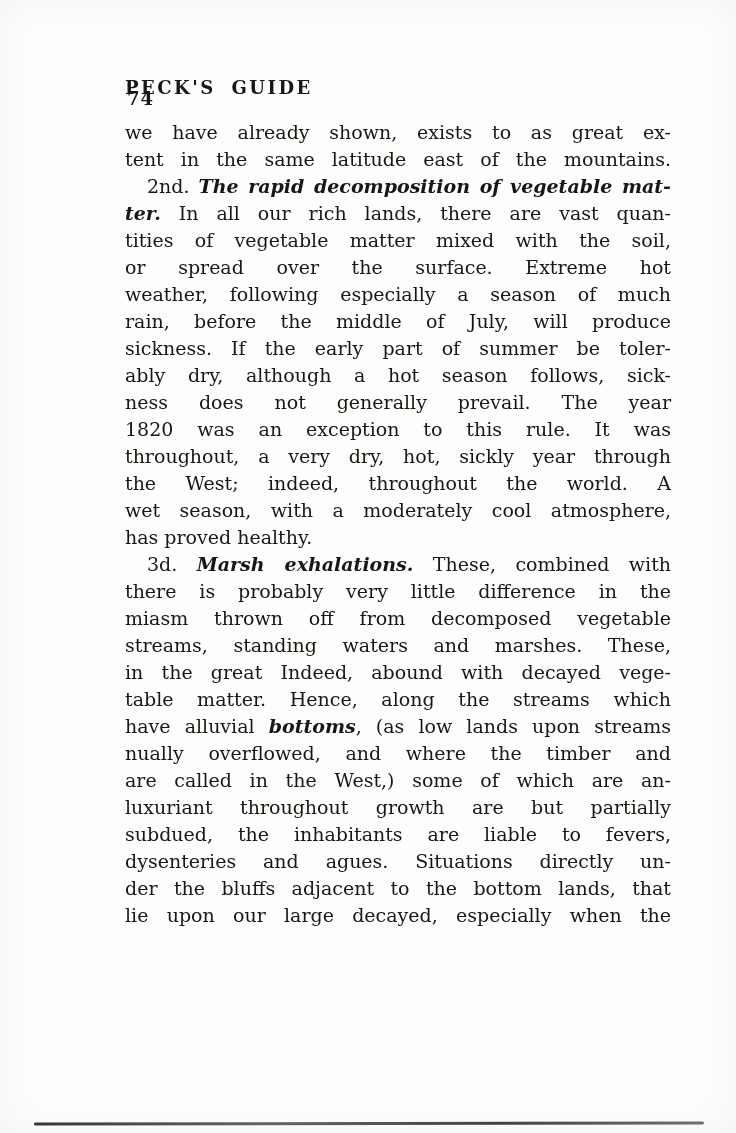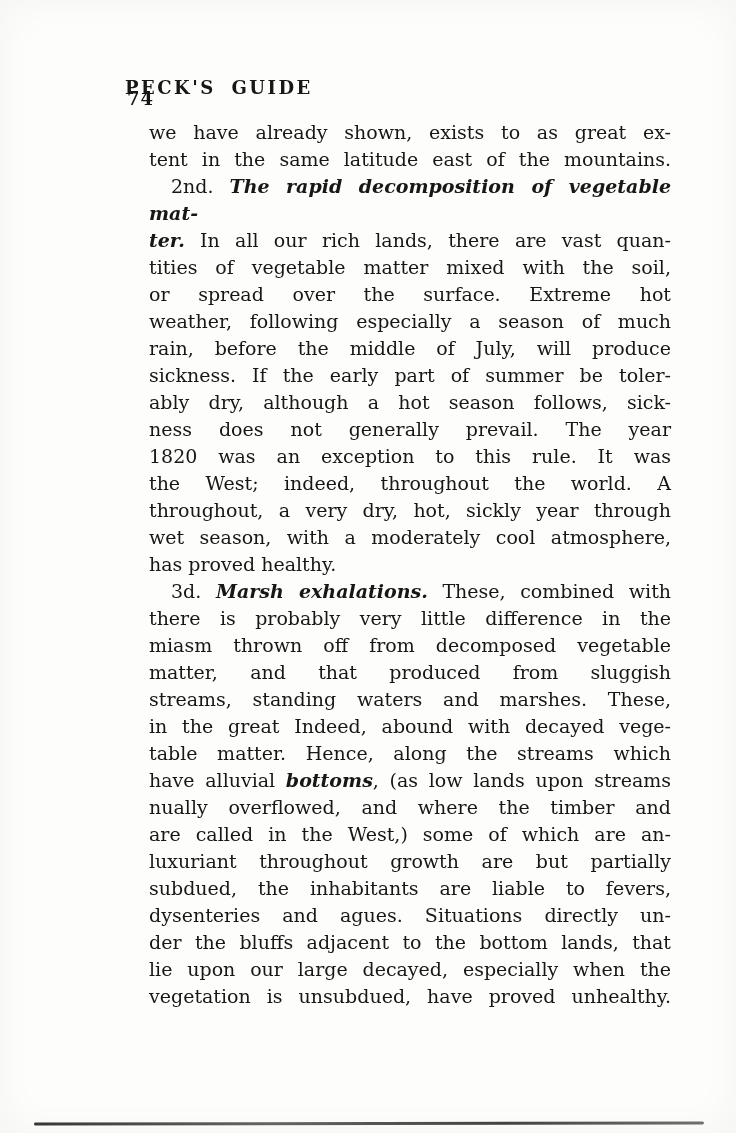--- a/index.html
+++ b/index.html
@@ -46,21 +46,20 @@
     position: absolute;
     top: 119px;
     left: 125px;
     width: 546px;
     font-size: 19px;
     line-height: 27px;
   }
   .line {
     text-align: justify;
     text-align-last: justify;
-    margin-left: 24px;
   }
   .line.para-end {
     text-align-last: left;
   }
   .line.indent {
     text-indent: 22px;
   }
   .line em {
     font-style: italic;
     font-weight: bold;
@@ -94,35 +93,33 @@
       <div class="line indent"><span>2nd. </span><em>The rapid decomposition of vegetable mat-</em></div>
       <div class="line"><em>ter.</em><span> In all our rich lands, there are vast quan-</span></div>
       <div class="line"><span>tities of vegetable matter mixed with the soil,</span></div>
       <div class="line"><span>or spread over the surface. Extreme hot</span></div>
       <div class="line"><span>weather, following especially a season of much</span></div>
       <div class="line"><span>rain, before the middle of July, will produce</span></div>
       <div class="line"><span>sickness. If the early part of summer be toler-</span></div>
       <div class="line"><span>ably dry, although a hot season follows, sick-</span></div>
       <div class="line"><span>ness does not generally prevail. The year</span></div>
       <div class="line"><span>1820 was an exception to this rule. It was</span></div>
+      <div class="line"><span>throughout, a very dry, hot, sickly year through</span></div>
       <div class="line"><span>the West; indeed, throughout the world. A</span></div>
-      <div class="line"><span>throughout, a very dry, hot, sickly year through</span></div>
       <div class="line"><span>wet season, with a moderately cool atmosphere,</span></div>
       <div class="line para-end"><span>has proved healthy.</span></div>
       <div class="line indent"><span>3d. </span><em>Marsh exhalations.</em><span> These, combined with</span></div>
       <div class="line"><span>there is probably very little difference in the</span></div>
       <div class="line"><span>miasm thrown off from decomposed vegetable</span></div>
-      <div class="line"><span>matter, and that produced from sluggish</span></div>
       <div class="line"><span>streams, standing waters and marshes. These,</span></div>
       <div class="line"><span>in the great Indeed, abound with decayed vege-</span></div>
       <div class="line"><span>table matter. Hence, along the streams which</span></div>
       <div class="line"><span>have alluvial </span><em>bottoms</em><span>, (as low lands upon streams</span></div>
       <div class="line"><span>nually overflowed, and where the timber and</span></div>
       <div class="line"><span>are called in the West,) some of which are an-</span></div>
       <div class="line"><span>luxuriant throughout growth are but partially</span></div>
       <div class="line"><span>subdued, the inhabitants are liable to fevers,</span></div>
       <div class="line"><span>dysenteries and agues. Situations directly un-</span></div>
       <div class="line"><span>der the bluffs adjacent to the bottom lands, that</span></div>
       <div class="line"><span>lie upon our large decayed, especially when the</span></div>
-      <div class="line"><span>vegetation is unsubdued, have proved unhealthy.</span></div>
     </div>
   <div class="scan-line"></div>
 </div>
 
 </body></html>

